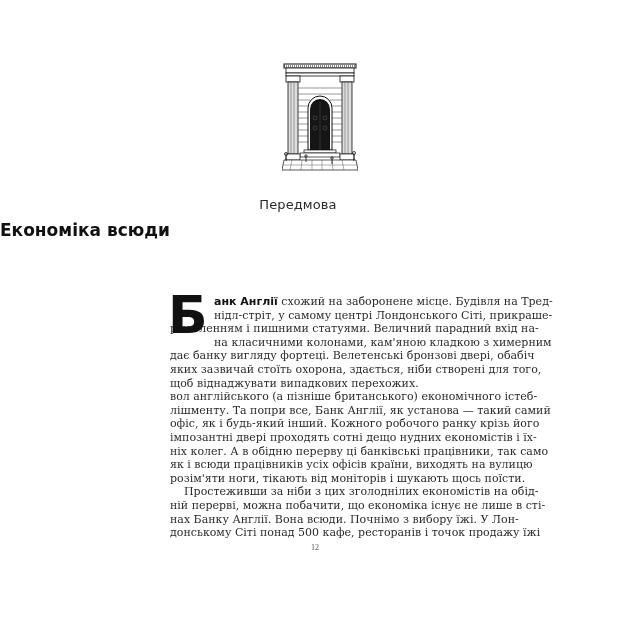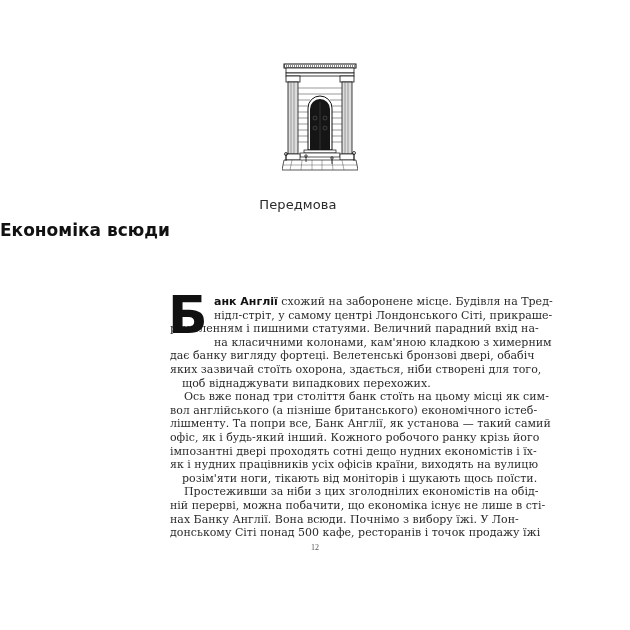--- a/index.html
+++ b/index.html
@@ -11,21 +11,21 @@
   }
   .chapter-title {
     position:absolute; left:0; width:541px; top:220px; text-align:left;
     font-family:"DejaVu Sans", sans-serif; font-size:17px; font-weight:bold; color:#111;
   }
   .body {
     position:absolute; left:170px; top:295px; width:308px;
     font-family:"DejaVu Serif", serif; font-size:11px; line-height:13.6px; color:#2b2b2b;
   }
   .line { display:block; white-space:nowrap; text-align:justify; text-align-last:justify; height:13.6px; overflow:visible; }
-  .line.last { text-align-last:left;margin-left:12px; }
+  .line.last { text-align-last:left; }
   .line.indent { padding-left:14px; }
   .line.drop { padding-left:44px; }
   .dropcap {
     position:absolute; left:-2px; top:-3px;
     font-family:"DejaVu Sans", sans-serif; font-weight:bold; font-size:52px; line-height:46px; color:#111;
   }
   .lead { font-family:"DejaVu Sans", sans-serif; font-weight:bold; font-size:11px; color:#111; }
   .page-number {
     position:absolute; left:0; width:630px; top:543px; text-align:center;
     font-family:Liberation Serif, serif; font-size:8px; color:#555;
@@ -114,26 +114,26 @@
 
 <div class="body">
   <span class="dropcap">Б</span>
   <span class="line drop"><span class="lead">анк Англії</span><span> схожий на заборонене місце. Будівля на Тред-</span></span>
   <span class="line drop">нідл-стріт, у самому центрі Лондонського Сіті, прикраше-</span>
   <span class="line">різьбленням і пишними статуями. Величний парадний вхід на-</span>
   <span class="line drop">на класичними колонами, кам'яною кладкою з химерним</span>
   <span class="line">дає банку вигляду фортеці. Велетенські бронзові двері, обабіч</span>
   <span class="line">яких зазвичай стоїть охорона, здається, ніби створені для того,</span>
   <span class="line last">щоб віднаджувати випадкових перехожих.</span>
-  <span class="line indent">Ось вже понад три століття банк стоїть на цьому місці як сим-</span>
   <span class="line">вол англійського (а пізніше британського) економічного істеб-</span>
   <span class="line">лішменту. Та попри все, Банк Англії, як установа — такий самий</span>
   <span class="line">офіс, як і будь-який інший. Кожного робочого ранку крізь його</span>
   <span class="line">імпозантні двері проходять сотні дещо нудних економістів і їх-</span>
-  <span class="line">як і нудних працівників усіх офісів країни, виходять на вулицю</span>
+  <span class="line">ніх колег. А в обідню перерву ці банківські працівники, так само</span>
+  <span class="line">як і всюди працівників усіх офісів країни, виходять на вулицю</span>
   <span class="line last">розім'яти ноги, тікають від моніторів і шукають щось поїсти.</span>
   <span class="line indent">Простеживши за ніби з цих зголоднілих економістів на обід-</span>
   <span class="line">ній перерві, можна побачити, що економіка існує не лише в сті-</span>
   <span class="line">нах Банку Англії. Вона всюди. Почнімо з вибору їжі. У Лон-</span>
   <span class="line">донському Сіті понад 500 кафе, ресторанів і точок продажу їжі</span>
 </div>
 
 <div class="page-number">12</div>
 
 </body></html>

